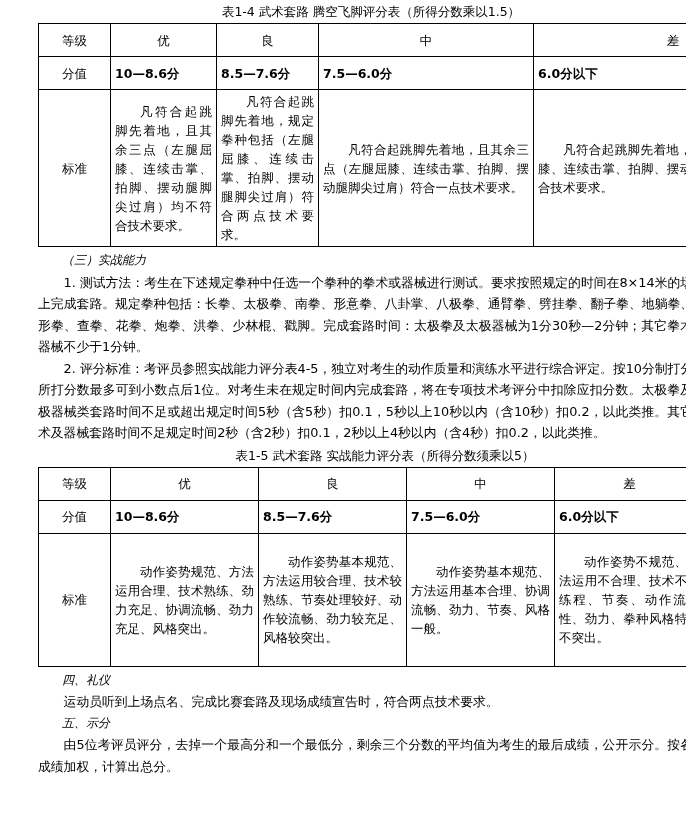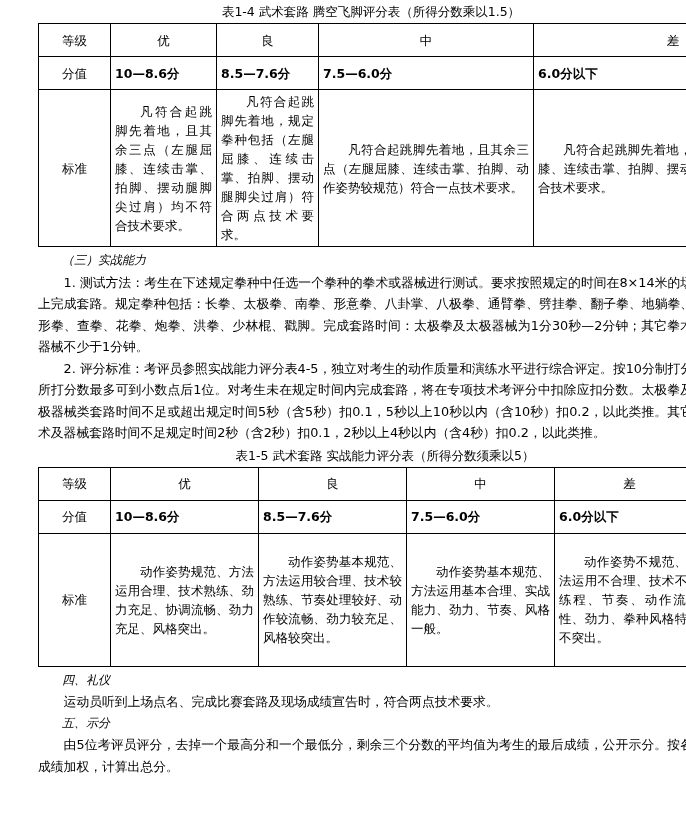--- a/index.html
+++ b/index.html
@@ -146,21 +146,21 @@
           <td class="lbl">分值</td>
           <td class="val">10—8.6分</td>
           <td class="val">8.5—7.6分</td>
           <td class="val">7.5—6.0分</td>
           <td class="val">6.0分以下</td>
         </tr>
         <tr>
           <td class="lbl">标准</td>
           <td class="std">凡符合起跳脚先着地，且其余三点（左腿屈膝、连续击掌、拍脚、摆动腿脚尖过肩）均不符合技术要求。</td>
           <td class="std">凡符合起跳脚先着地，规定拳种包括（左腿屈膝、连续击掌、拍脚、摆动腿脚尖过肩）符合两点技术要求。</td>
-          <td class="std">凡符合起跳脚先着地，且其余三点（左腿屈膝、连续击掌、拍脚、动作姿势较规范）符合一点技术要求。</td>
+          <td class="std">凡符合起跳脚先着地，且其余三点（左腿屈膝、连续击掌、拍脚、摆动腿脚尖过肩）符合一点技术要求。</td>
           <td class="std">凡符合起跳脚先着地，且其余三点（左腿屈膝、连续击掌、拍脚、摆动腿脚尖过肩）均不符合技术要求。</td>
         </tr>
       </tbody>
     </table>
   </div>
 
   <div class="gap-sm"></div>
 
   <div class="body-block">
     <p class="heading">（三）实战能力</p>
@@ -190,21 +190,21 @@
         <td class="lbl">分值</td>
         <td class="val">10—8.6分</td>
         <td class="val">8.5—7.6分</td>
         <td class="val">7.5—6.0分</td>
         <td class="val">6.0分以下</td>
       </tr>
       <tr>
         <td class="lbl">标准</td>
         <td class="std">动作姿势规范、方法运用合理、技术熟练、劲力充足、协调流畅、劲力充足、风格突出。</td>
         <td class="std">动作姿势基本规范、方法运用较合理、技术较熟练、节奏处理较好、动作较流畅、劲力较充足、风格较突出。</td>
-        <td class="std">动作姿势基本规范、方法运用基本合理、实战能力、劲力、节奏、风格一般。</td>
+        <td class="std">动作姿势基本规范、方法运用基本合理、协调流畅、劲力、节奏、风格一般。</td>
         <td class="std">动作姿势不规范、方法运用不合理、技术不熟练程、节奏、动作流畅性、劲力、拳种风格特点不突出。</td>
       </tr>
     </tbody>
   </table>
 
   <div class="gap-sm"></div>
 
   <div class="body-block">
     <p class="heading">四、礼仪</p>
     <p class="para">运动员听到上场点名、完成比赛套路及现场成绩宣告时，符合两点技术要求。</p>

